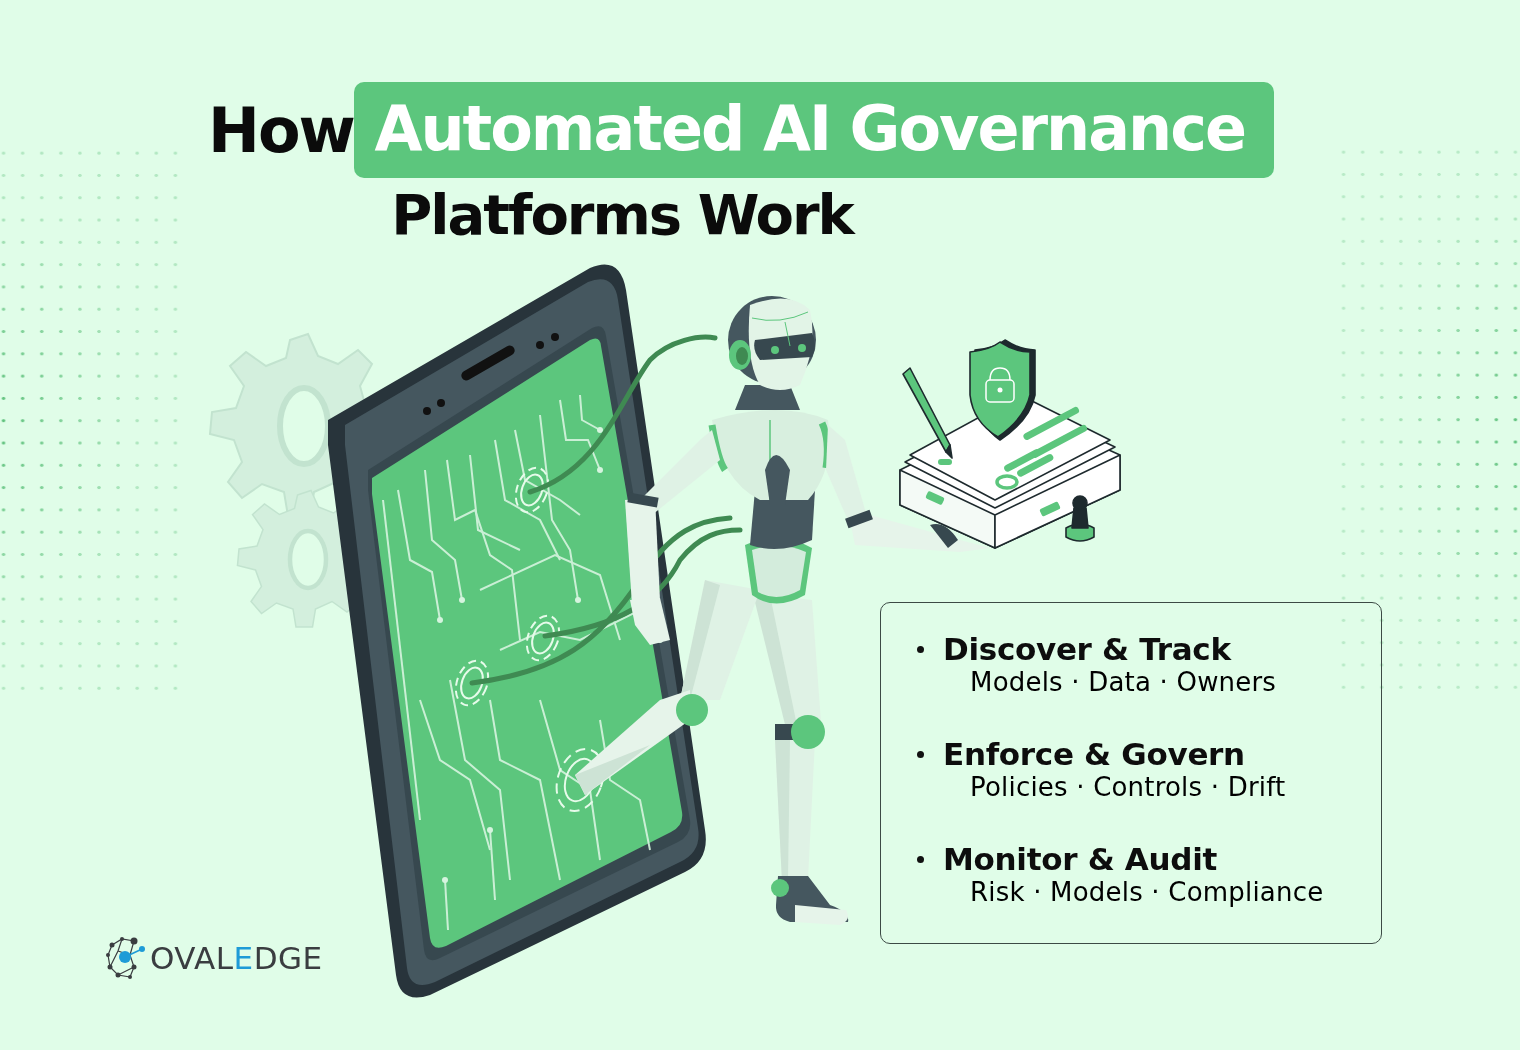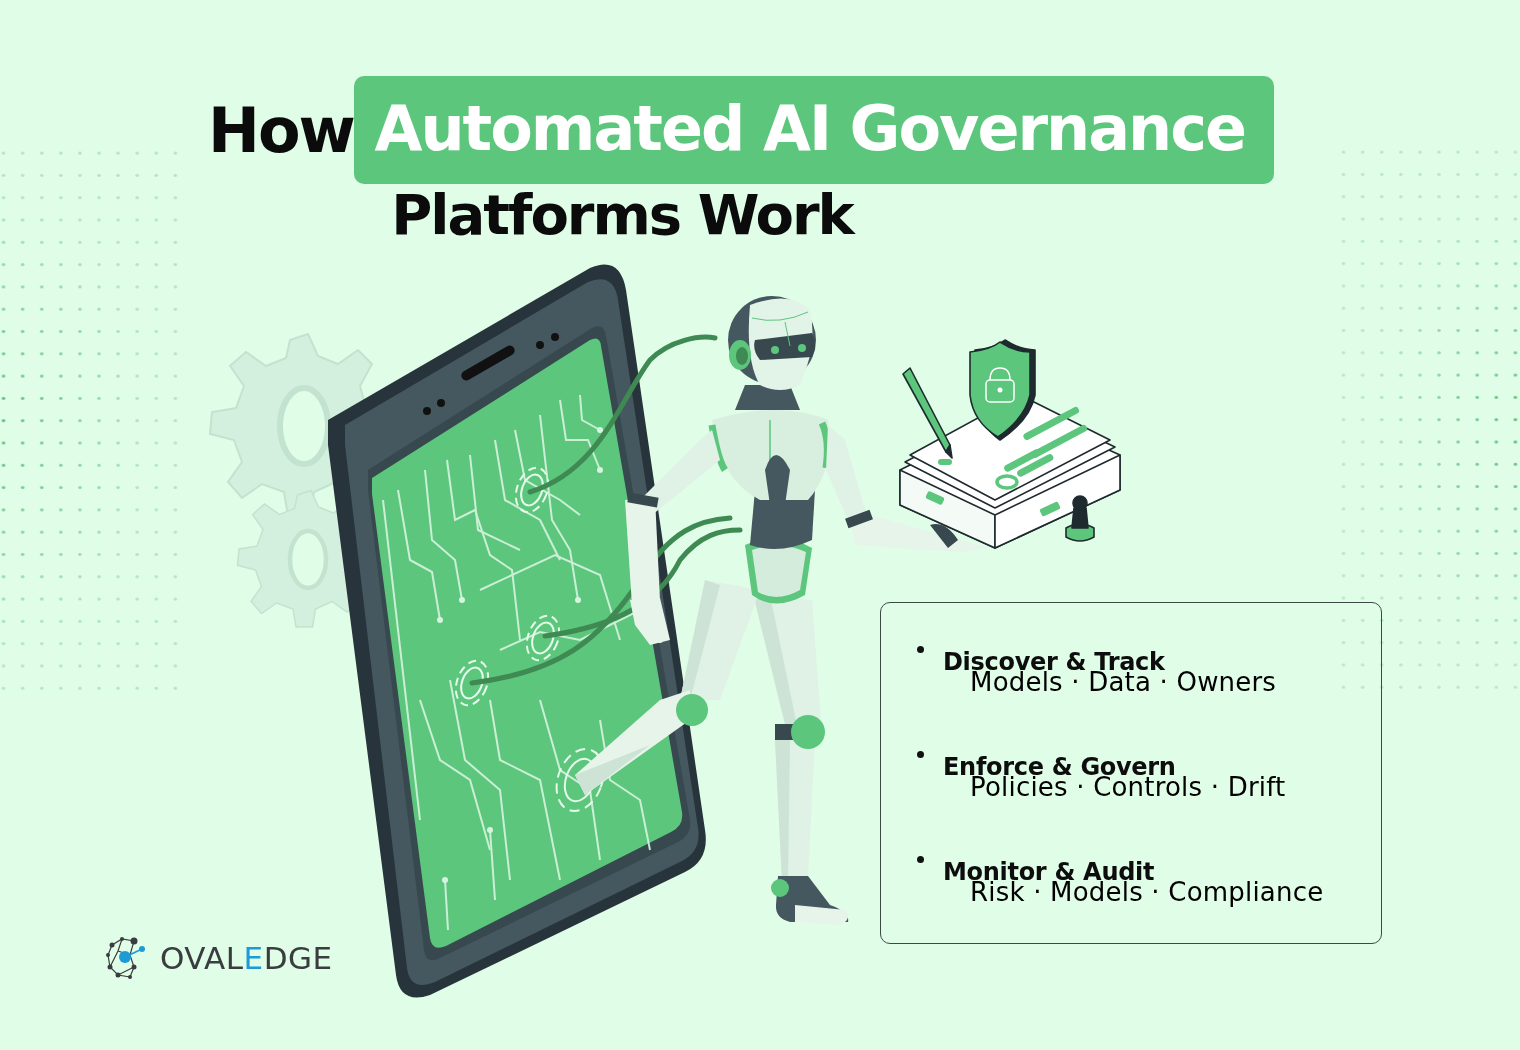--- a/index.html
+++ b/index.html
@@ -27,21 +27,21 @@
     .title-line1 {
       position: absolute; left: 208px; top: 80px; height: 100px;
       display: flex; align-items: center;
       font-family: "DejaVu Sans", sans-serif; font-weight: bold;
       font-size: 62px; letter-spacing: -2px; color: #0b0b0b;
     }
     .title-line1 .how { margin-right: 0; }
     .title-line1 .hl {
       background: #5cc67d; color: #ffffff;
       border-radius: 10px; padding: 0 12px 4px 4px;
-      height: 108px; display: flex; align-items: center;
+      height: 96px; display: flex; align-items: center;
       width: 920px; justify-content: center;
       box-sizing: border-box;
     }
     .title-line2 {
       position: absolute; left: 0; width: 1244px; top: 182px;
       text-align: center;
       font-family: "DejaVu Sans", sans-serif; font-weight: bold;
       font-size: 56px; letter-spacing: -2px; color: #0b0b0b;
     }
 
@@ -55,31 +55,31 @@
     }
     .card ul { list-style: none; margin: 0; padding: 0; }
     .card li { position: absolute; left: 36px; }
     .card .bullet {
       position: absolute; left: 0; top: 15px;
       width: 7px; height: 7px; border-radius: 50%; background: #111;
     }
     .card .head {
       position: absolute; left: 26px; top: 0;
       font-family: "DejaVu Sans", sans-serif; font-weight: bold;
-      font-size: 24px; color: #0d0d0d; white-space: nowrap; letter-spacing: -0.3px; margin-top: 17px;
+      font-size: 31px; color: #0d0d0d; white-space: nowrap; letter-spacing: -0.3px;
     }
     .card .sub {
       position: absolute; left: 53px; top: 36px;
       font-family: "DejaVu Sans", sans-serif;
       font-size: 26px; color: #000000; white-space: nowrap; letter-spacing: 0.2px;
     }
 
     .logo {
       position: absolute; left: 104px; top: 935px;
-      display: flex; align-items: center; gap: 10px;
+      display: flex; align-items: center; 
     }
     .logo .word {
       font-family: "DejaVu Sans", sans-serif;
       font-size: 31px; color: #3a3d40; letter-spacing: 0.5px;
     }
     .logo .word .e { color: #1e9bd7; }
   </style>
 </head>
 <body>
 

